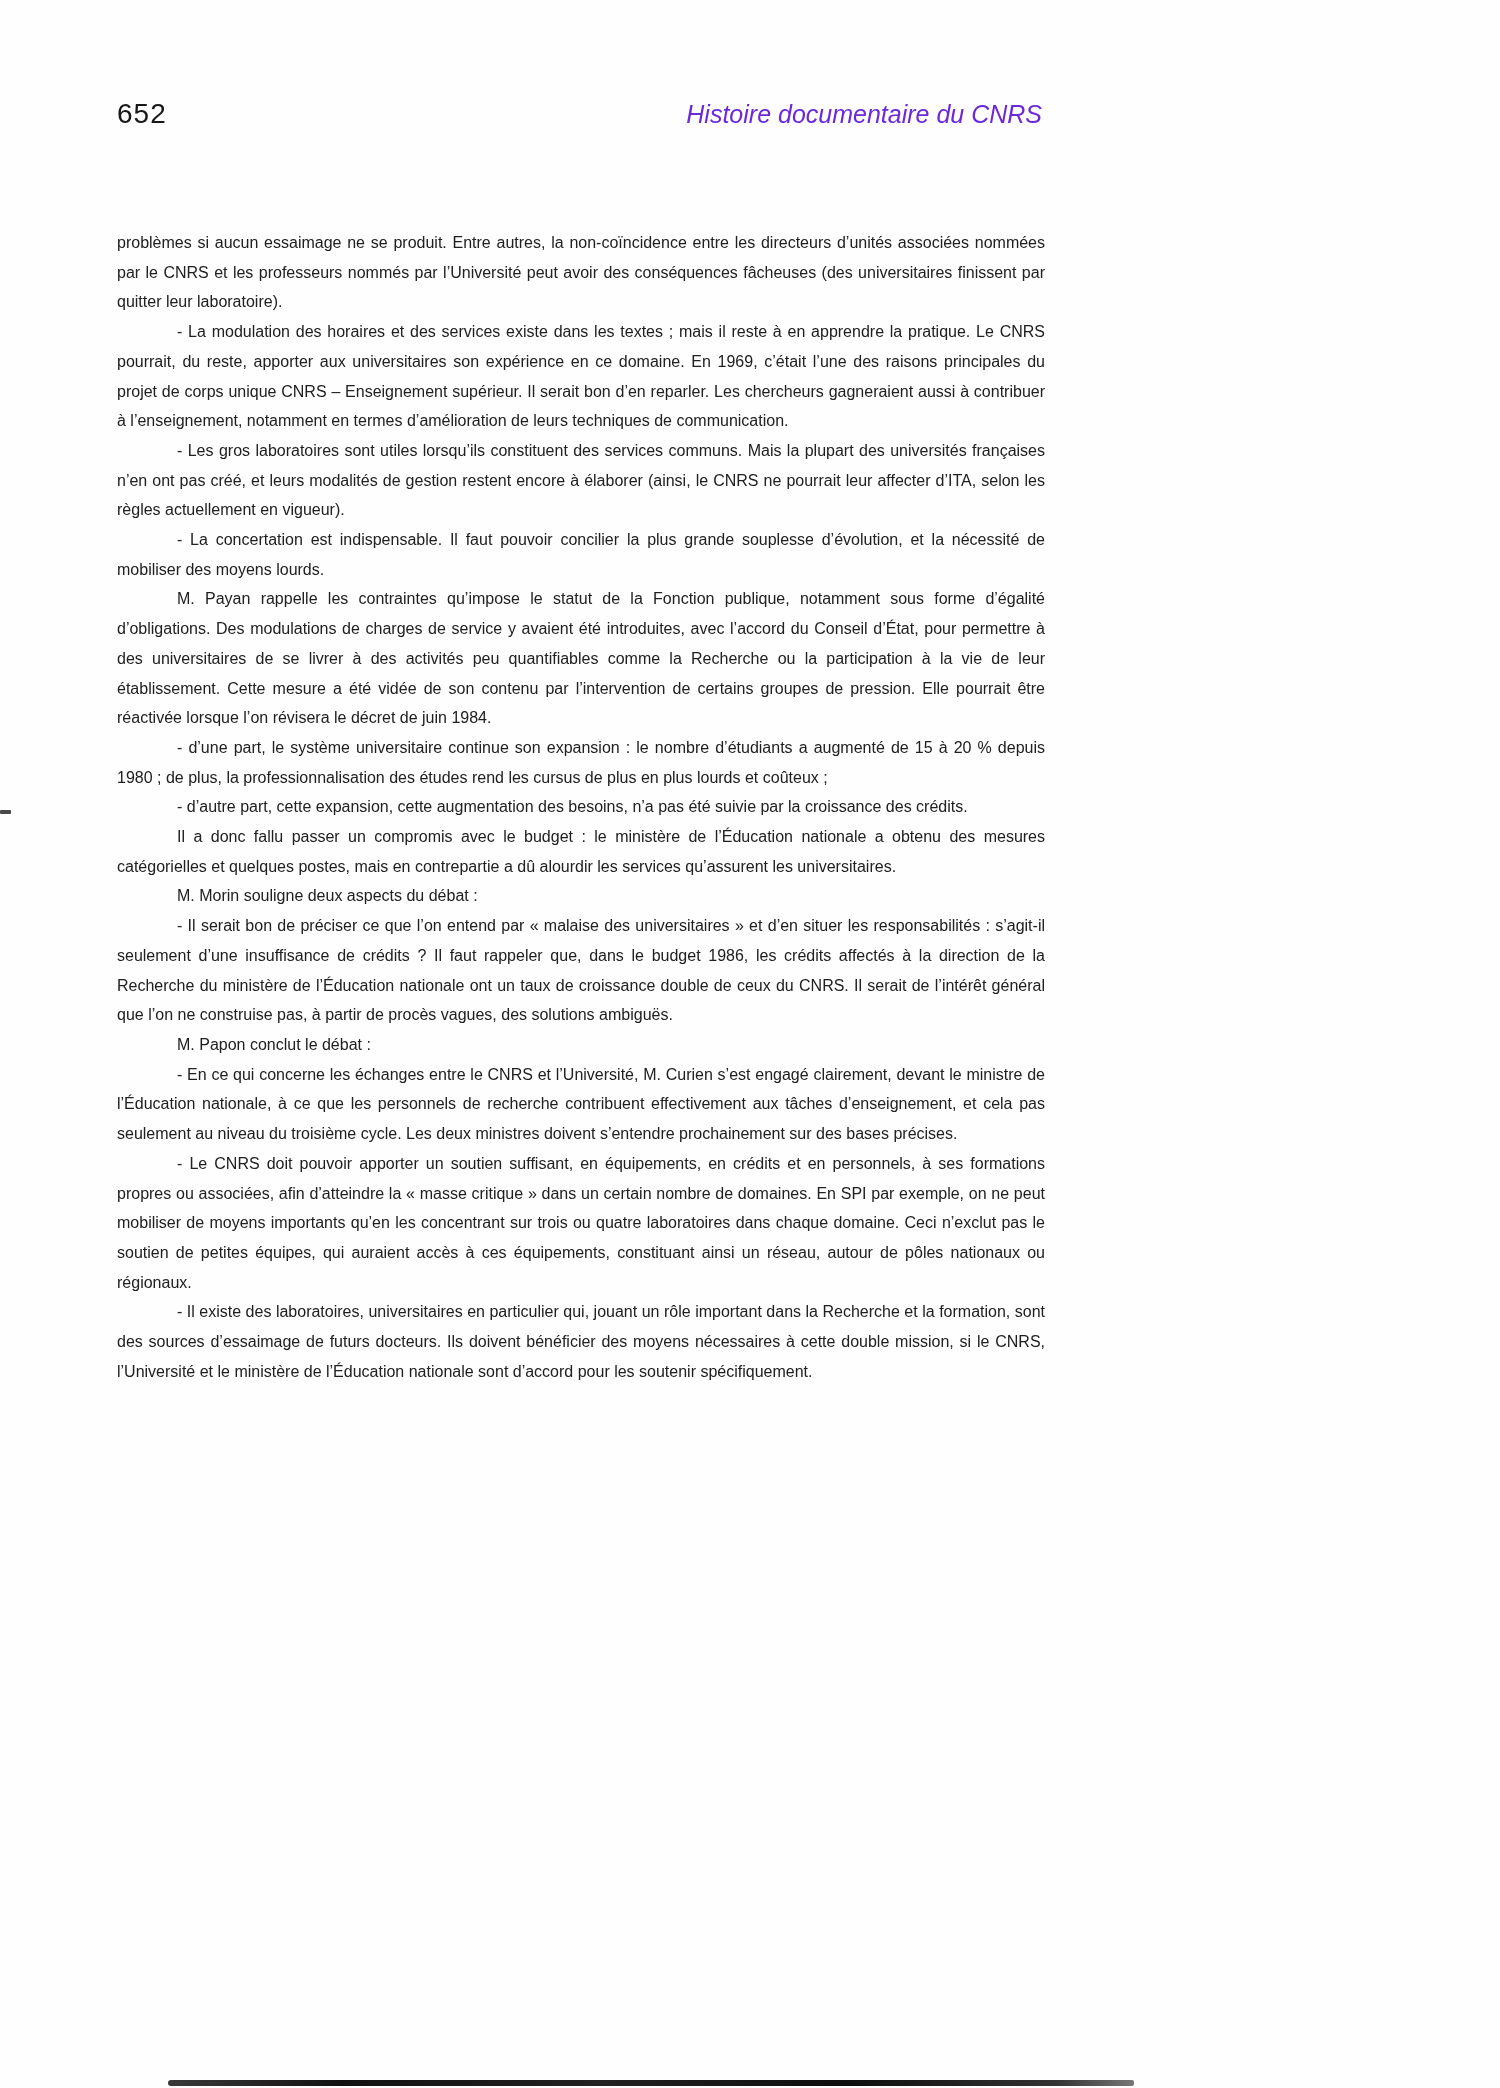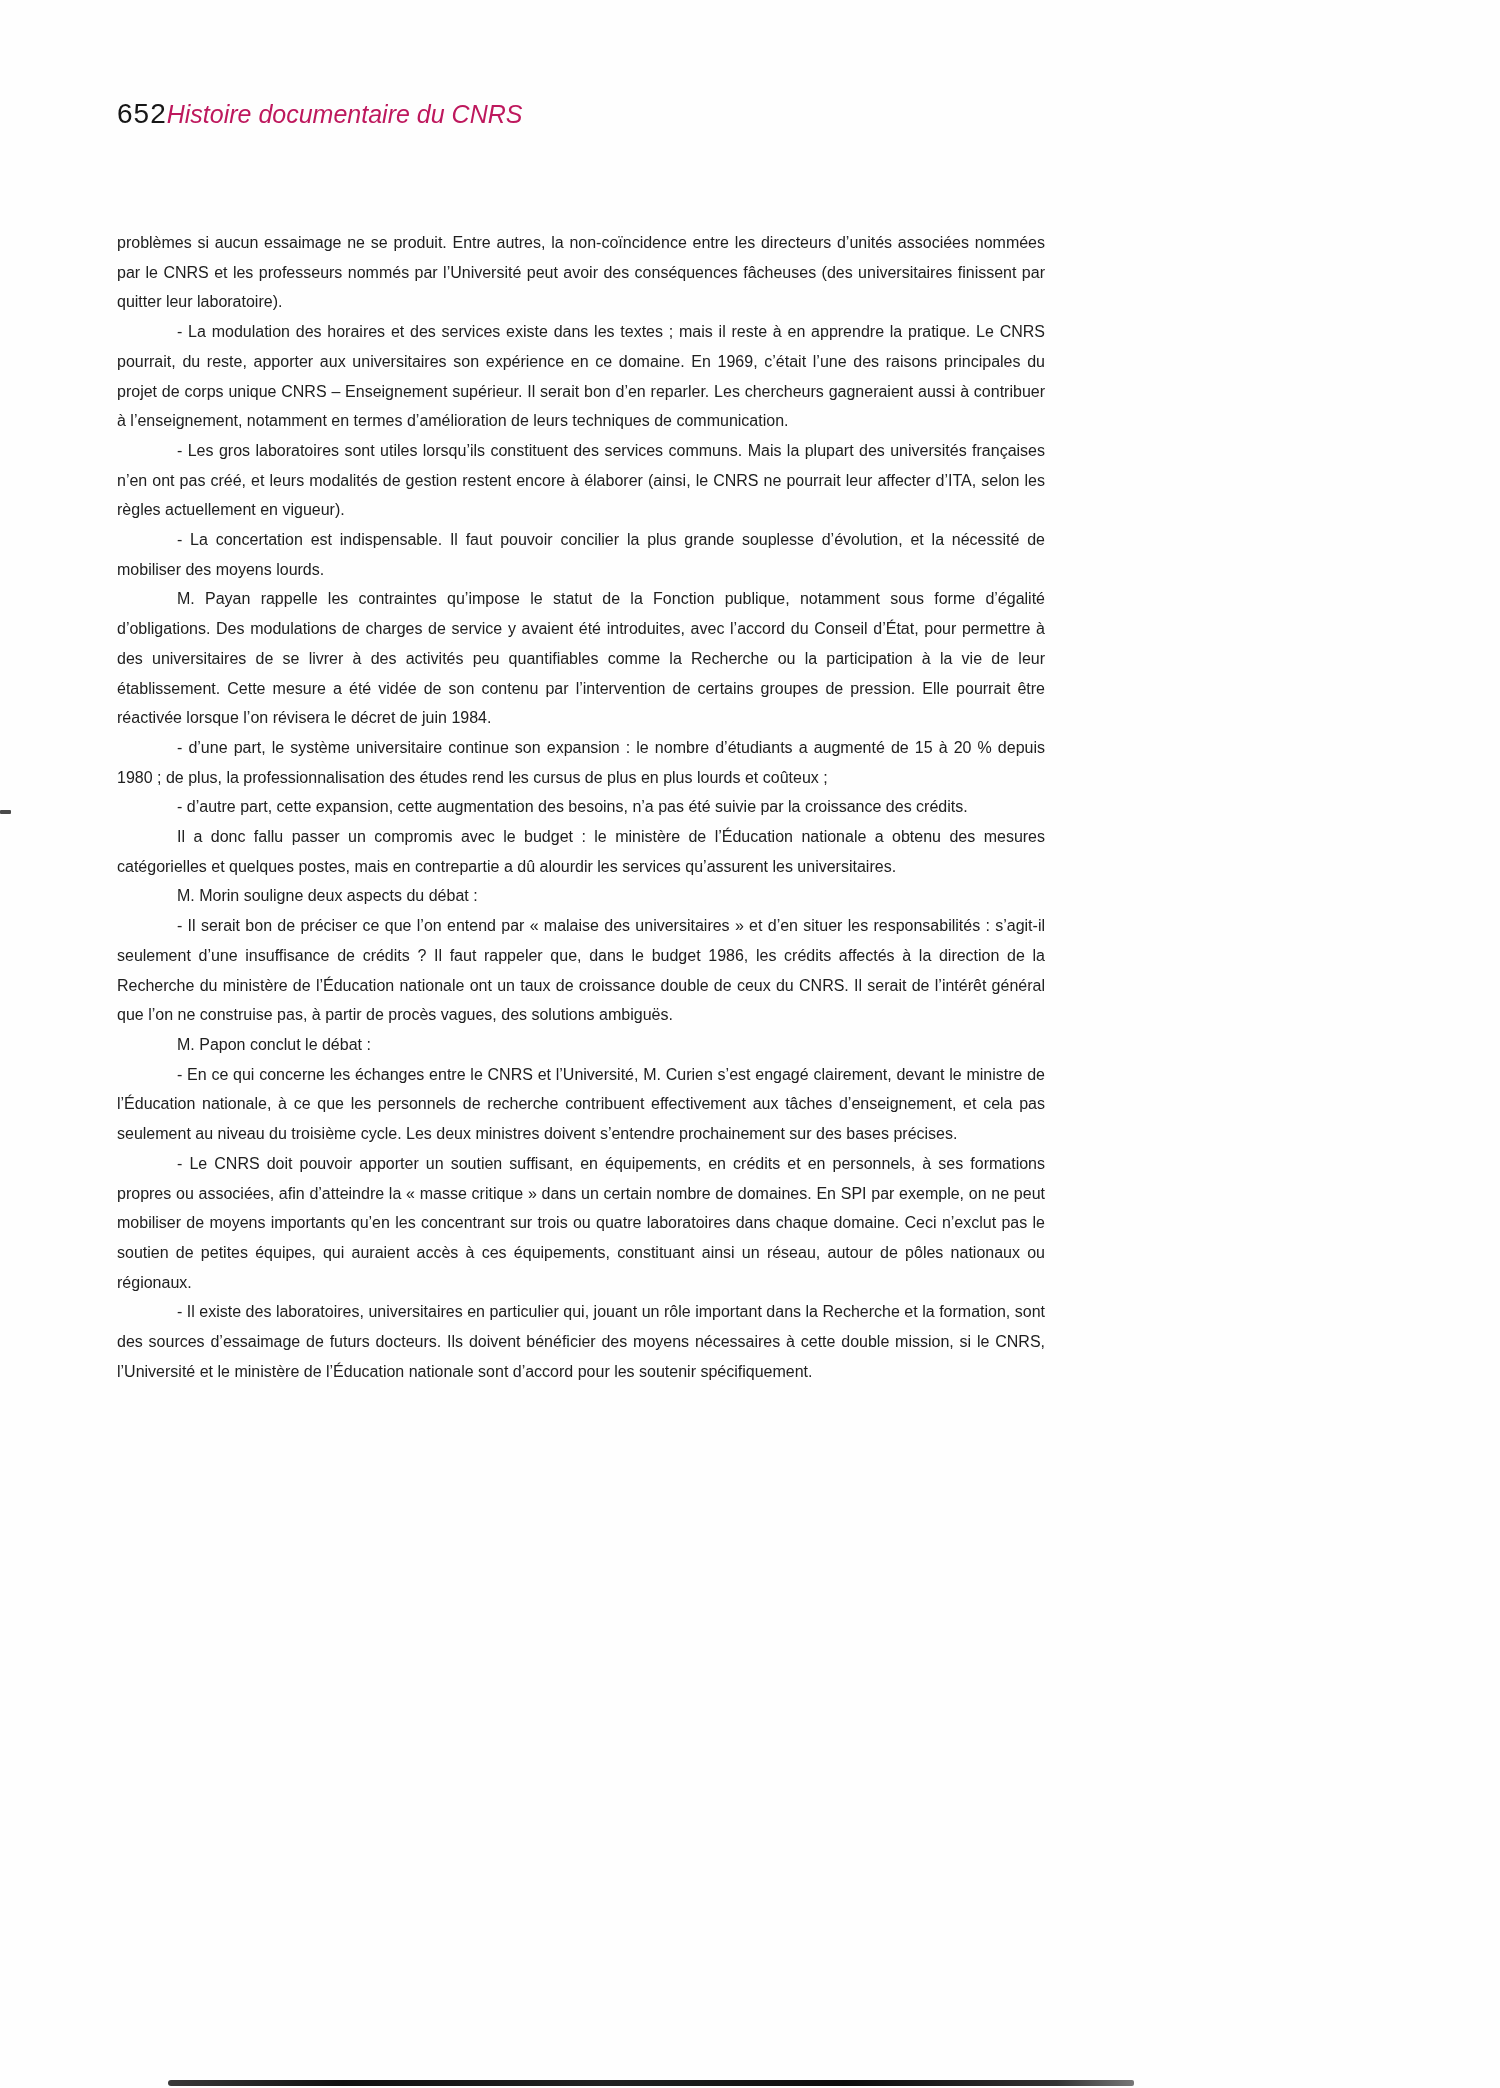--- a/index.html
+++ b/index.html
@@ -19,32 +19,32 @@
     position: absolute;
     inset: 0;
     background: #fefefe;
   }
   .running-header {
     position: absolute;
     top: 52px;
     left: 117px;
     width: 925px;
     display: flex;
-    justify-content: flex-start;
+    justify-content: space-between;
     align-items: baseline;
   }
   .page-number {
     font-size: 28px;
     letter-spacing: 1px;
     color: #171717;
   }
   .running-title {
     font-style: italic;
     font-size: 25px;
-    color: #be185d;
+    color: #6d28d9;
     margin-top: 48px;
   }
   .body-text {
     position: absolute;
     top: 228px;
     left: 117px;
     width: 928px;
     font-size: 16px;
     line-height: 29.7px;
     text-align: justify;

